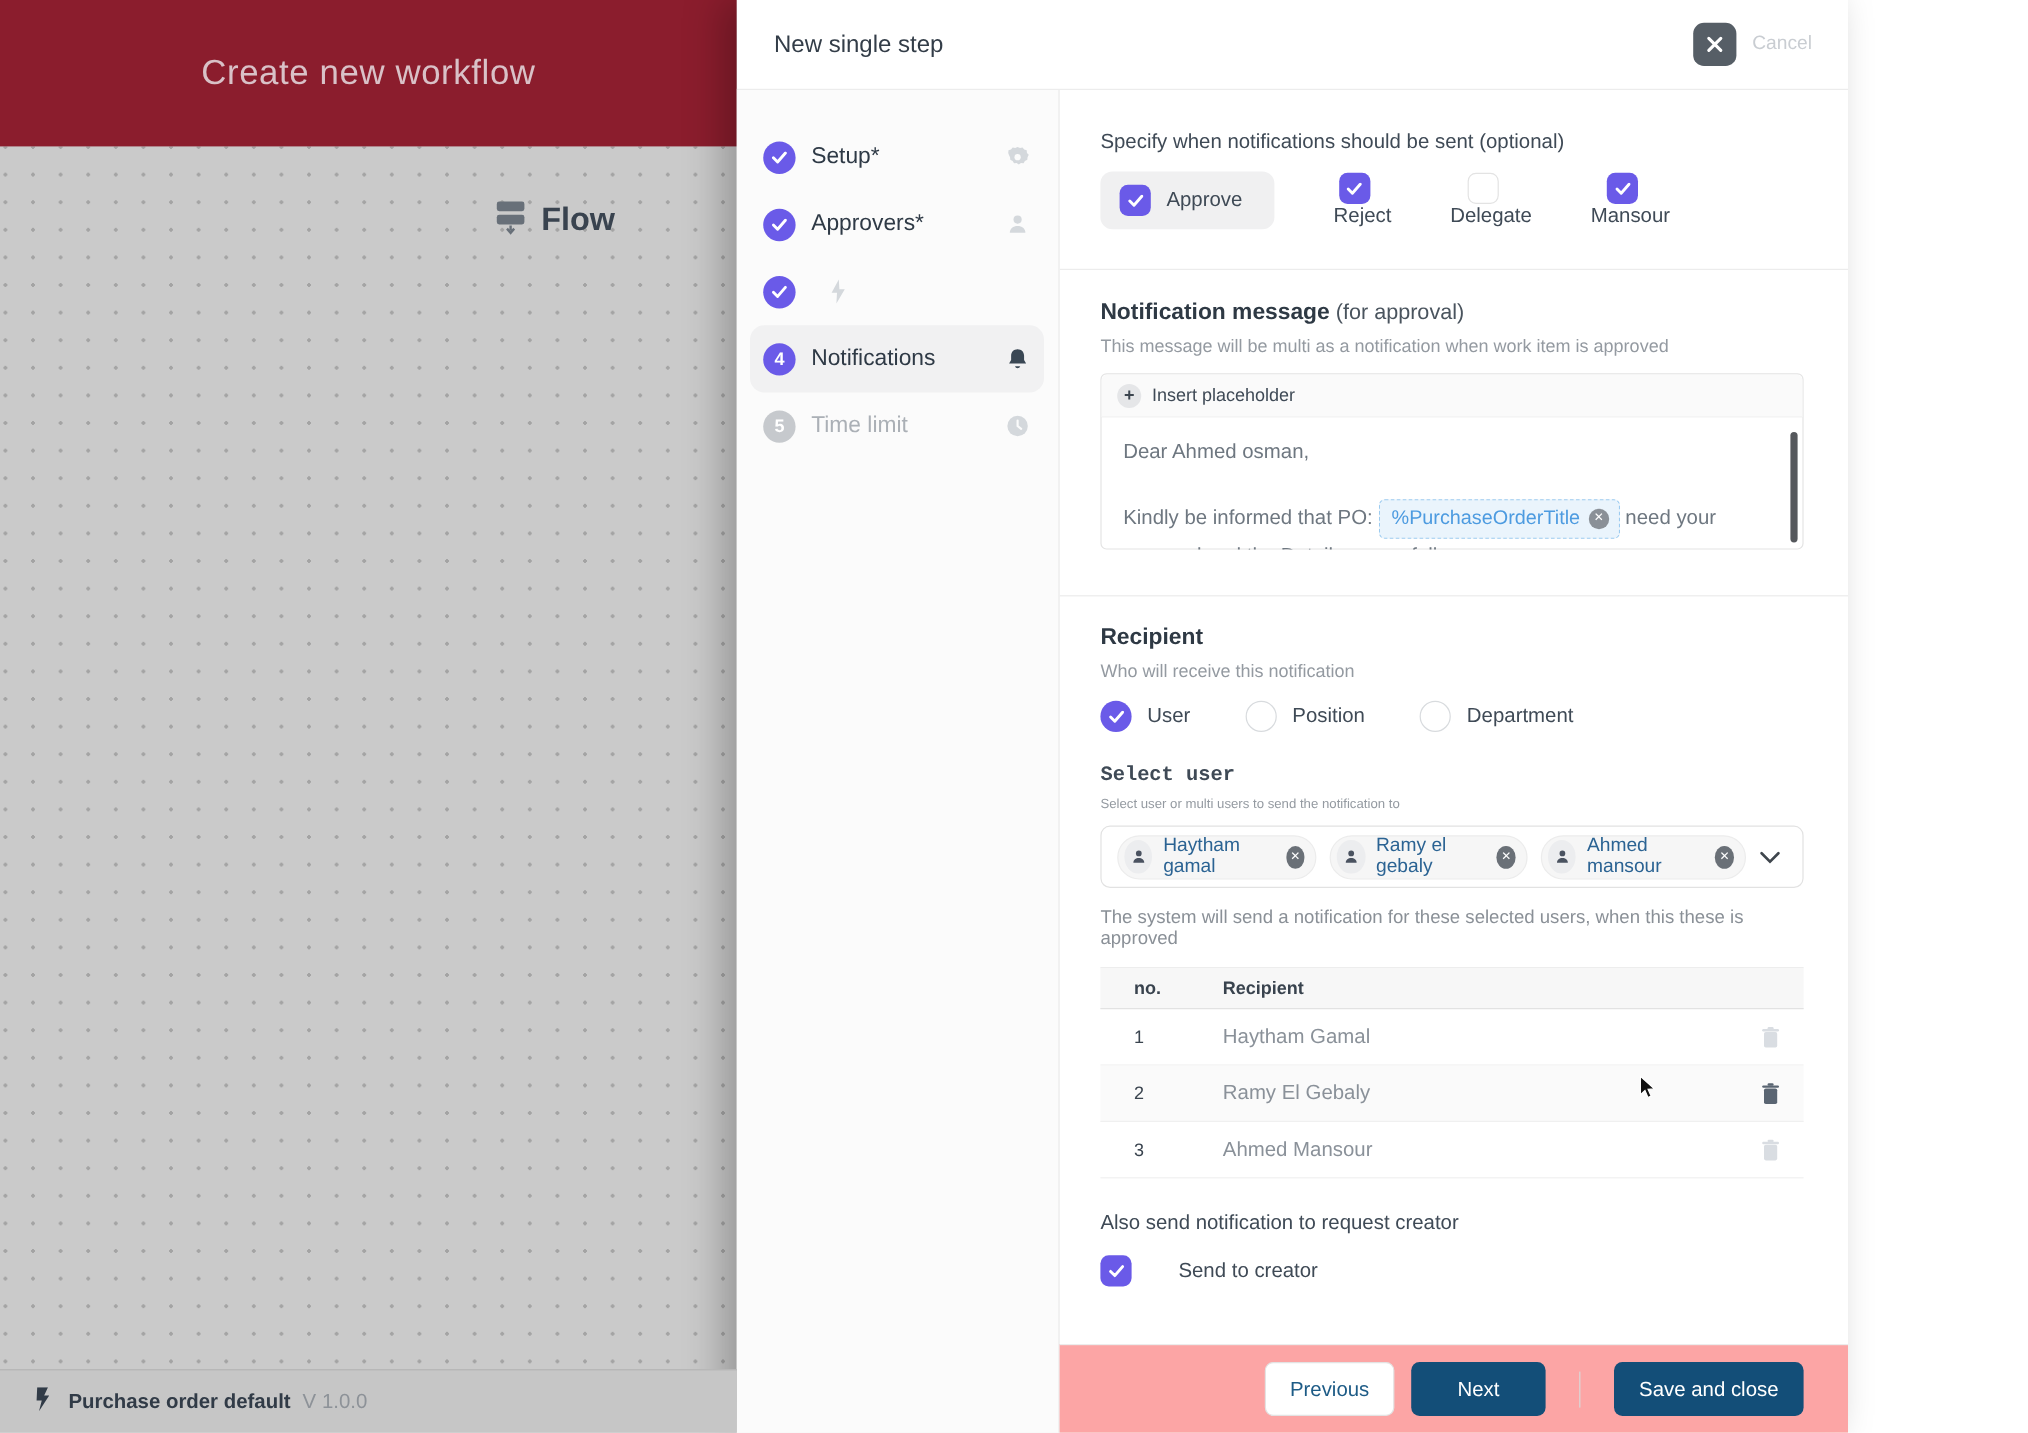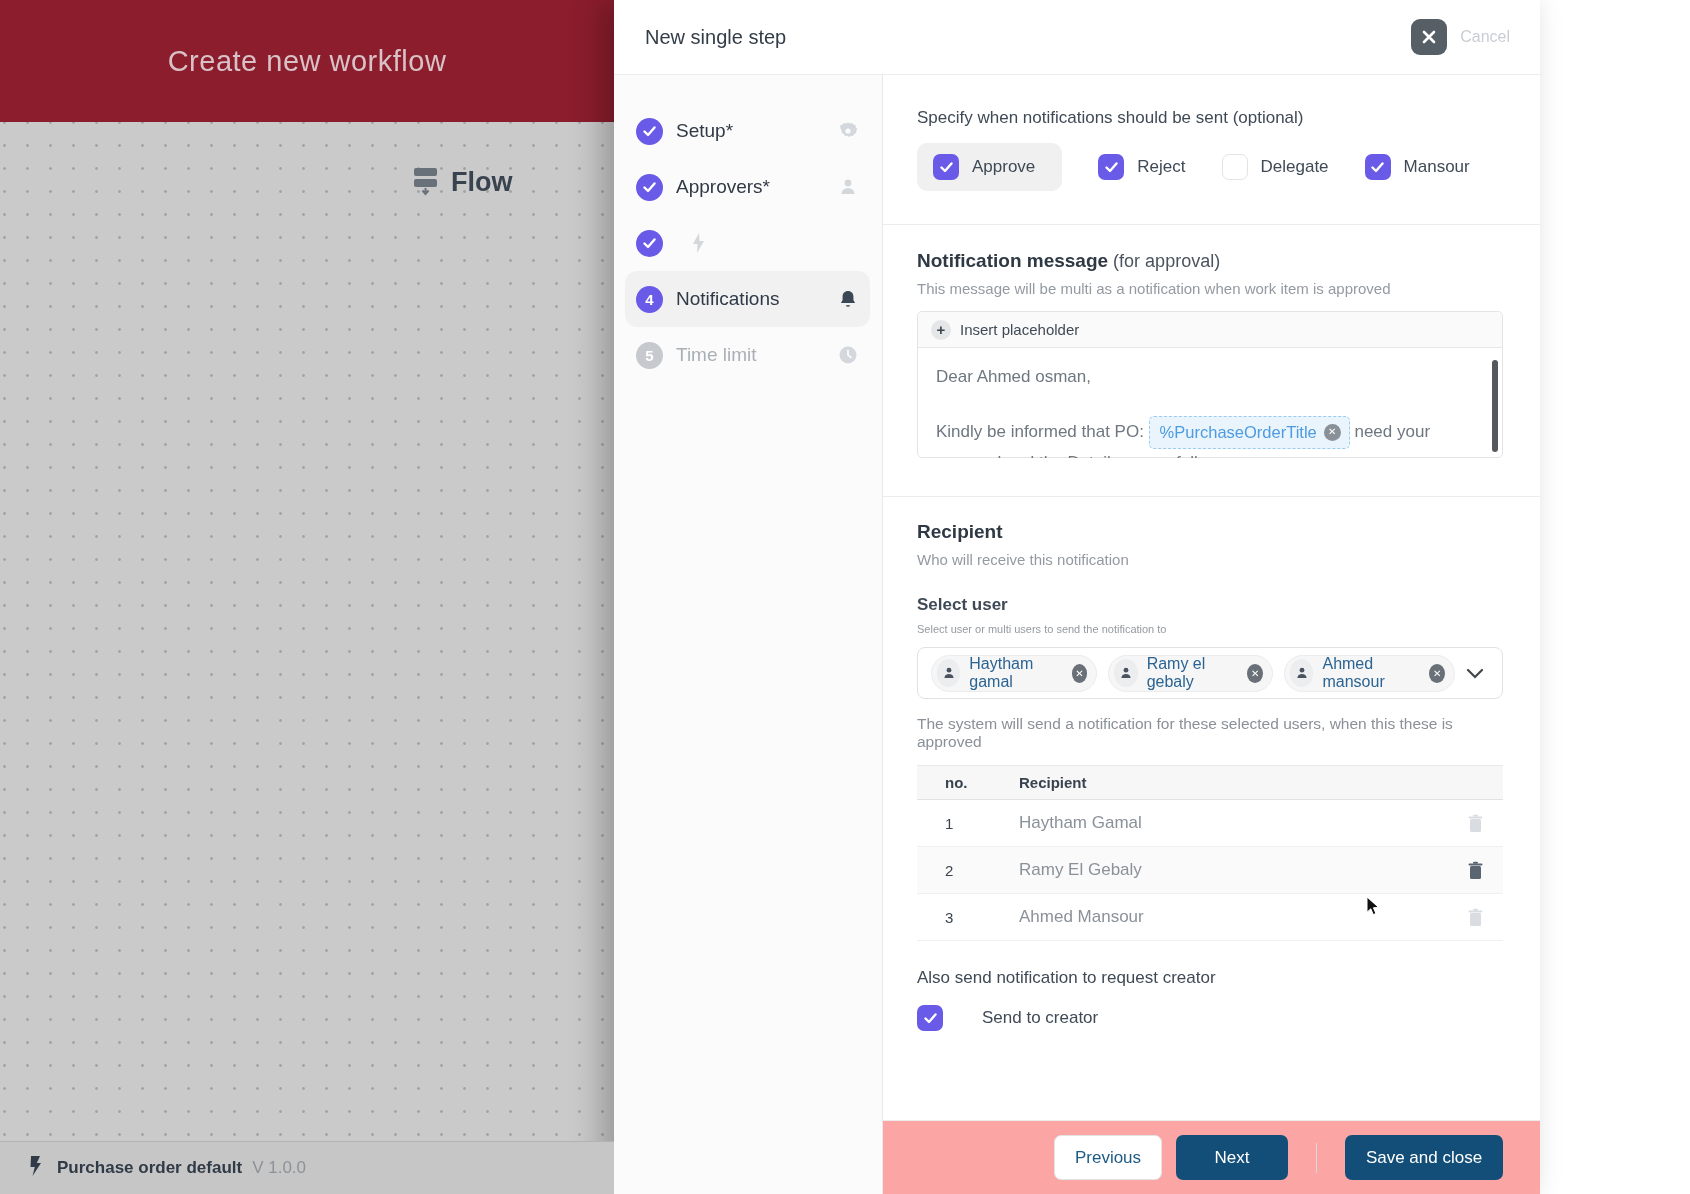--- a/index.html
+++ b/index.html
@@ -53,21 +53,21 @@
 
   
   .main { position:absolute; left:269px; top:75px; right:0; bottom:0; }
   .content { height:calc(100% - 74px); overflow:hidden; }
   .sec { padding-left:34px; padding-right:37px; }
   .sec1 { padding-top:33px; height:150px; border-bottom:1px solid #ececec; }
   .sec1 h3 { font-size:17px; font-weight:400; color:#3f4a56; }
   .opt-row { display:flex; align-items:center; margin-top:15px; }
   .opt { display:flex; align-items:center; cursor:pointer; }
   .opt.boxed { background:#f0f0f1; border-radius:10px; padding:11px 27px 11px 16px; }
-  .opt + .opt { margin-left:36px; }
+  .opt + .opt { margin-left:36px;flex-direction:column; }
   .opt .lbl { margin-left:13px; font-size:17px; color:#3f4a56; }
   .cb { width:26px; height:26px; border-radius:7px; display:flex; align-items:center; justify-content:center; }
   .cb.on { background:#6a5ae8; }
   .cb.off { background:#fff; border:1.5px solid #e3e3e3; }
 
   .sec2 { padding-top:25px; height:272px; border-bottom:1px solid #ececec; }
   .h2 { font-size:19px; color:#2e3944; }
   .h2 b { font-weight:700; }
   .h2 .suffix { font-weight:400; color:#4a545e; font-size:18px; }
   .sub { margin-top:8px; font-size:15px; color:#949aa1; }
@@ -88,21 +88,21 @@
   .scroll-thumb { position:absolute; right:4px; top:48px; width:6px; height:92px;
     background:#55585c; border-radius:3px; }
 
   .sec3 { padding-top:24px; }
   .radio-row { display:flex; align-items:center; margin-top:16px; }
   .radio { display:flex; align-items:center; cursor:pointer; margin-right:46px; }
   .radio .ring { width:26px; height:26px; border-radius:50%; }
   .radio.sel .ring { background:#6a5ae8; display:flex; align-items:center; justify-content:center; }
   .radio.unsel .ring { background:#fff; border:1.5px solid #d8dbde; }
   .radio .lbl { margin-left:13px; font-size:17px; color:#3f4a56; }
-  .select-label { margin-top:27px; font-size:17px; font-weight:600; color:#3f4a56; }
+  .select-label { margin-top:27px; font-size:17px; font-weight:600; color:#3f4a56;font-family:Liberation Mono, monospace; }
   .select-hint { margin-top:8px; font-size:11px; color:#949aa1; }
   .multiselect { margin-top:12px; height:52px; border:1px solid #e2e2e2; border-radius:8px;
     display:flex; align-items:center; padding:0 18px 0 13px; }
   .chip { display:flex; align-items:center; height:37px; background:#f6f6f6; border:1px solid #ececec;
     border-radius:19px; padding:0 9px 0 5px; margin-right:11px; cursor:pointer; }
   .chip .avatar { width:28px; height:28px; border-radius:50%; background:#ecedef;
     display:flex; align-items:center; justify-content:center; color:#4a5260; }
   .chip .nm { margin-left:9px; font-size:16px; color:#2b6393; }
   .chip .rm { width:19px; height:19px; border-radius:50%; background:#6a7077; color:#fff;
     margin-left:9px; font-size:10px; display:flex; align-items:center; justify-content:center; cursor:pointer; }
@@ -301,20 +301,38 @@
                 </span><span> need your approval and the Details are as follows:</span></p>
           </div>
           <div class="scroll-thumb"></div>
         </div>
       </div>
 
       <div class="sec sec3">
         <div class="h2"><b>Recipient</b></div>
         <div class="sub">Who will receive this notification</div>
 
+        <div class="radio-row">
+          <div class="radio sel">
+            <span class="ring">
+              <svg width="13" height="11" viewBox="0 0 13 11">
+                  <path d="M1.5 5.5 L5 9 L11.5 1.5" stroke="#fff" stroke-width="2.4" fill="none" stroke-linecap="round" stroke-linejoin="round"></path>
+                </svg>
+            </span>
+            <span class="lbl">User</span>
+          </div>
+          <div class="radio unsel">
+            <span class="ring"></span>
+            <span class="lbl">Position</span>
+          </div>
+          <div class="radio unsel">
+            <span class="ring"></span>
+            <span class="lbl">Department</span>
+          </div>
+        </div>
 
         <div class="select-label">Select user</div>
         <div class="select-hint">Select user or multi users to send the notification to</div>
 
         <div class="multiselect">
           <div class="chip">
             <span class="avatar">
               <svg width="14" height="14" viewBox="0 0 20 20">
                   <circle cx="10" cy="6" r="3.4" fill="currentColor"></circle>
                   <path d="M3.5 17 c0-3.6 2.9-5.7 6.5-5.7 s6.5 2.1 6.5 5.7 Z" fill="currentColor"></path>

